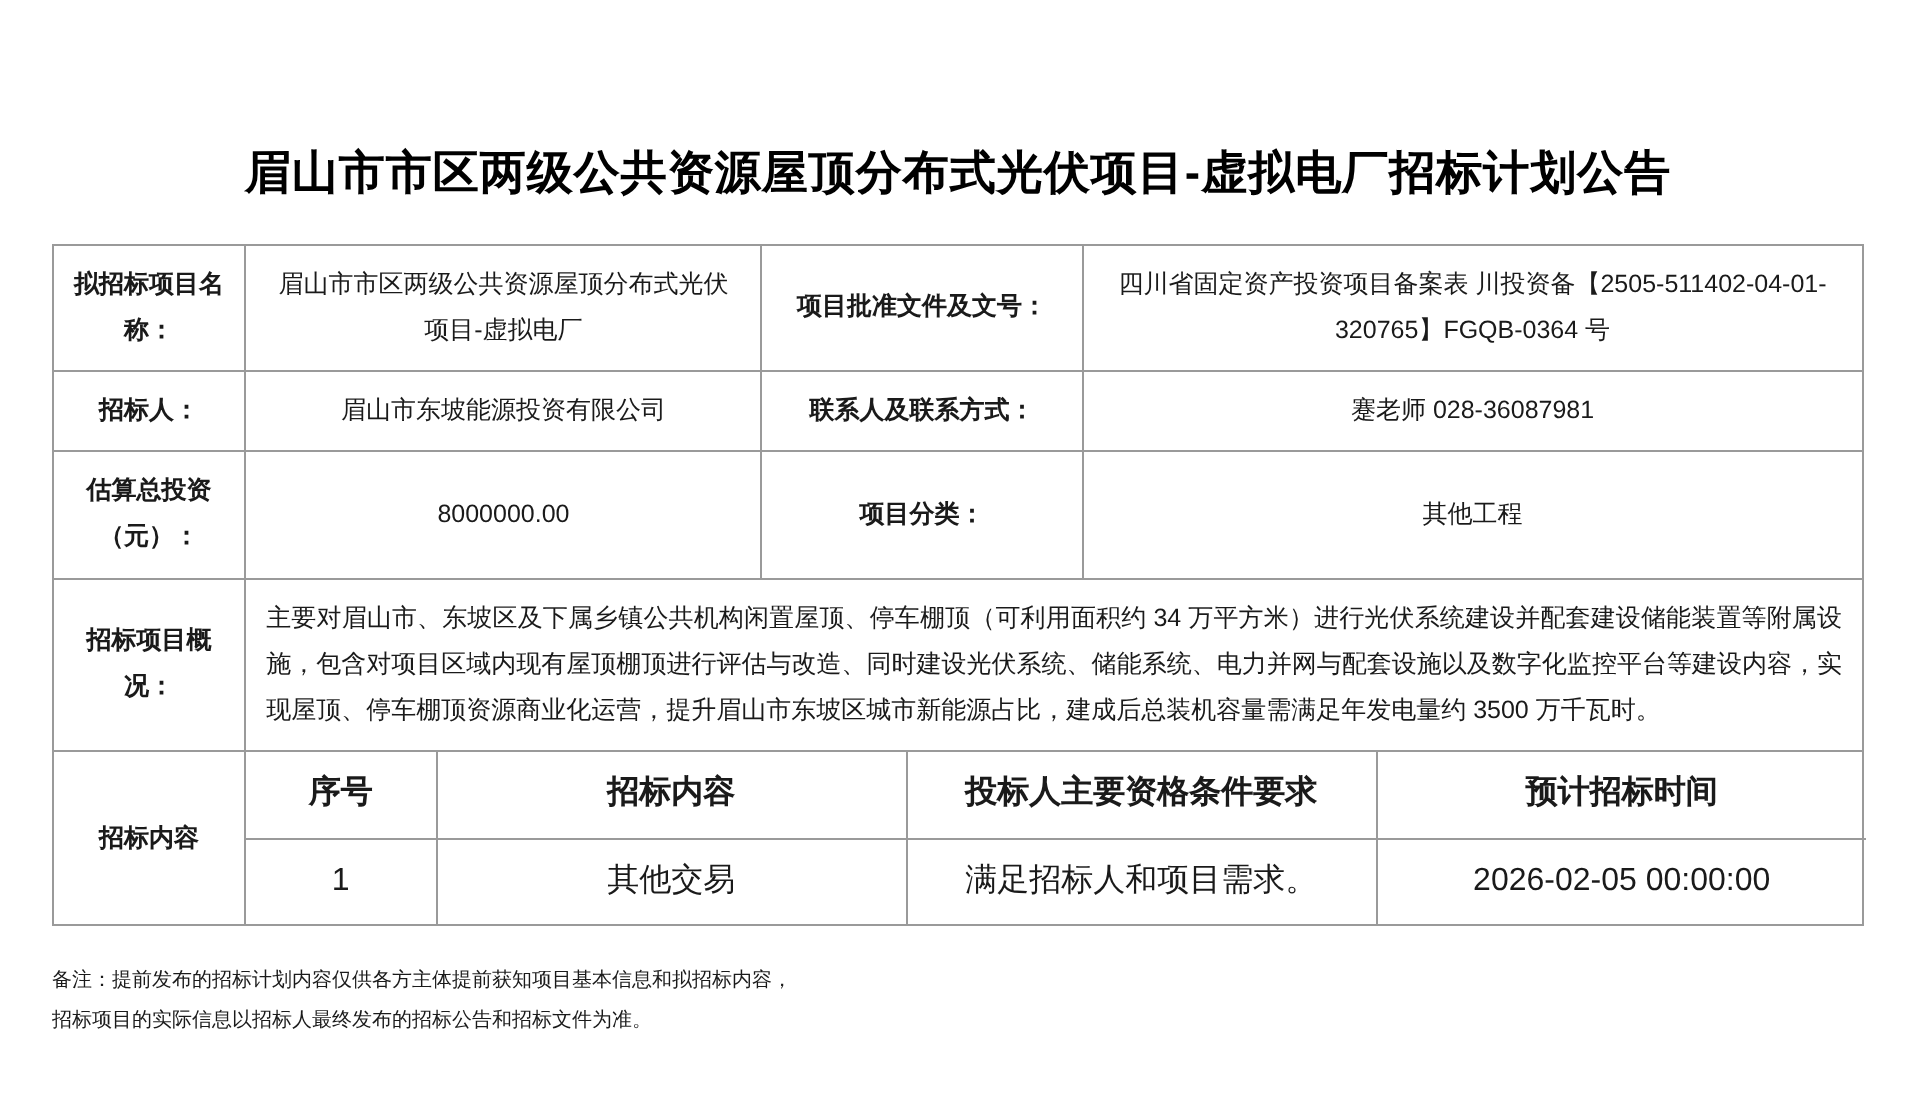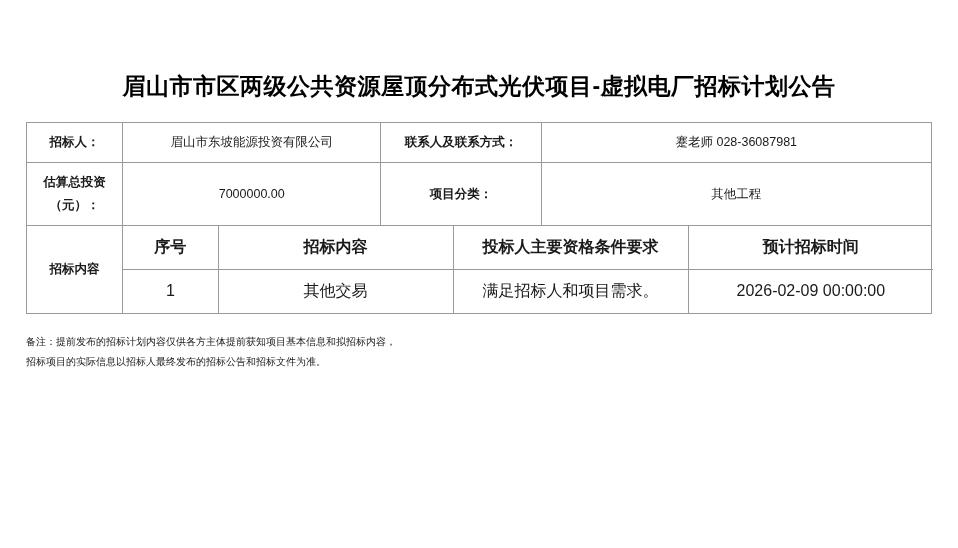--- a/index.html
+++ b/index.html
@@ -107,30 +107,40 @@
 
   <table class="main">
     <colgroup>
       <col class="c1">
         <col class="c2">
         <col class="c3">
         <col class="c4">
     </colgroup>
     <tbody>
       <tr>
+        <td class="lbl">拟招标项目名称：</td>
+        <td class="val-center">眉山市市区两级公共资源屋顶分布式光伏项目-虚拟电厂</td>
+        <td class="lbl">项目批准文件及文号：</td>
+        <td class="val-center">四川省固定资产投资项目备案表 川投资备【2505-511402-04-01-320765】FGQB-0364 号</td>
+      </tr>
+      <tr>
         <td class="lbl">招标人：</td>
         <td class="val-center">眉山市东坡能源投资有限公司</td>
         <td class="lbl">联系人及联系方式：</td>
         <td class="val-center">蹇老师 028-36087981</td>
       </tr>
       <tr>
         <td class="lbl">估算总投资（元）：</td>
-        <td class="val-center">7000000.00</td>
+        <td class="val-center">8000000.00</td>
         <td class="lbl">项目分类：</td>
         <td class="val-center">其他工程</td>
+      </tr>
+      <tr>
+        <td class="lbl">招标项目概况：</td>
+        <td class="val-just" colspan="3">主要对眉山市、东坡区及下属乡镇公共机构闲置屋顶、停车棚顶（可利用面积约 34 万平方米）进行光伏系统建设并配套建设储能装置等附属设施，包含对项目区域内现有屋顶棚顶进行评估与改造、同时建设光伏系统、储能系统、电力并网与配套设施以及数字化监控平台等建设内容，实现屋顶、停车棚顶资源商业化运营，提升眉山市东坡区城市新能源占比，建成后总装机容量需满足年发电量约 3500 万千瓦时。</td>
       </tr>
       <tr>
         <td class="lbl">招标内容</td>
         <td class="sub-wrap-cell" colspan="3">
           <table class="sub">
             <colgroup>
               <col class="s1">
                 <col class="s2">
                 <col class="s3">
                 <col class="s4">
@@ -139,21 +149,21 @@
               <tr>
                 <td class="hd" style="border-top:none;border-left:none;">序号</td>
                 <td class="hd" style="border-top:none;">招标内容</td>
                 <td class="hd" style="border-top:none;">投标人主要资格条件要求</td>
                 <td class="hd" style="border-top:none;border-right:none;">预计招标时间</td>
               </tr>
               <tr>
                 <td style="border-bottom:none;border-left:none;">1</td>
                 <td style="border-bottom:none;">其他交易</td>
                 <td style="border-bottom:none;">满足招标人和项目需求。</td>
-                <td style="border-bottom:none;border-right:none;">2026-02-09 00:00:00</td>
+                <td style="border-bottom:none;border-right:none;">2026-02-05 00:00:00</td>
               </tr>
             </tbody>
           </table>
         </td>
       </tr>
     </tbody>
   </table>
 
   <div class="remark">
     <div class="line1">备注：提前发布的招标计划内容仅供各方主体提前获知项目基本信息和拟招标内容，</div>

